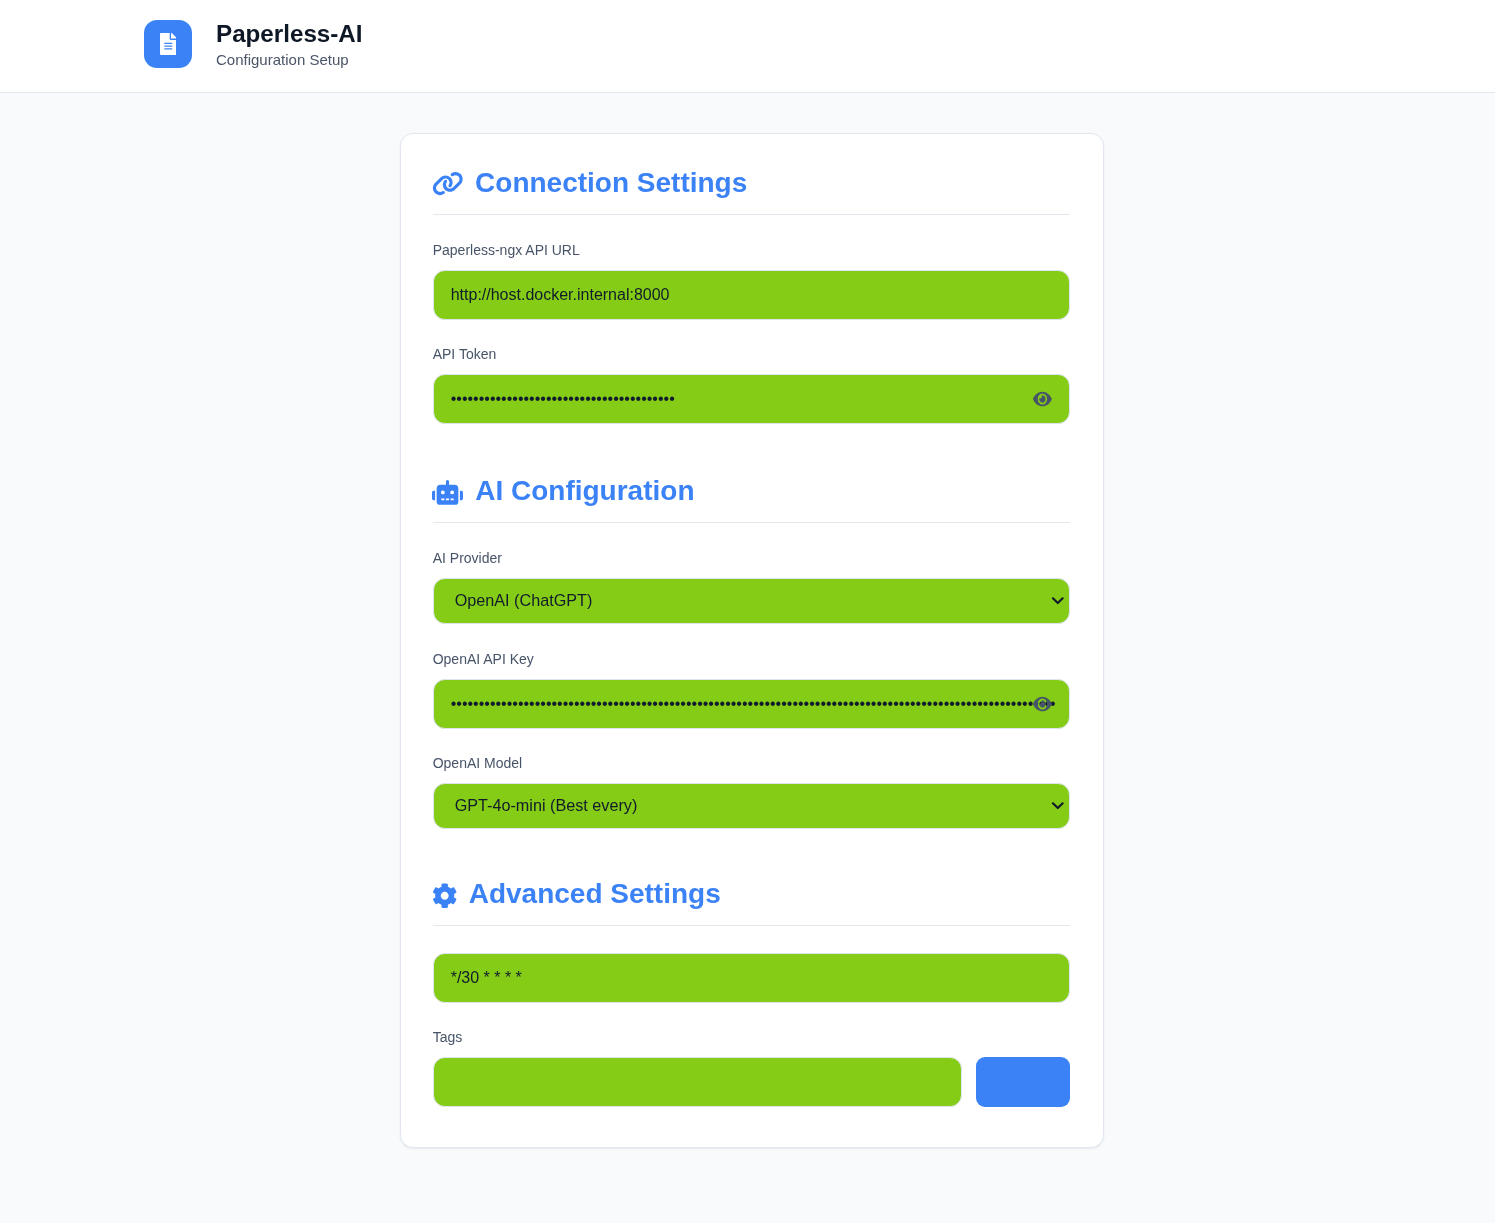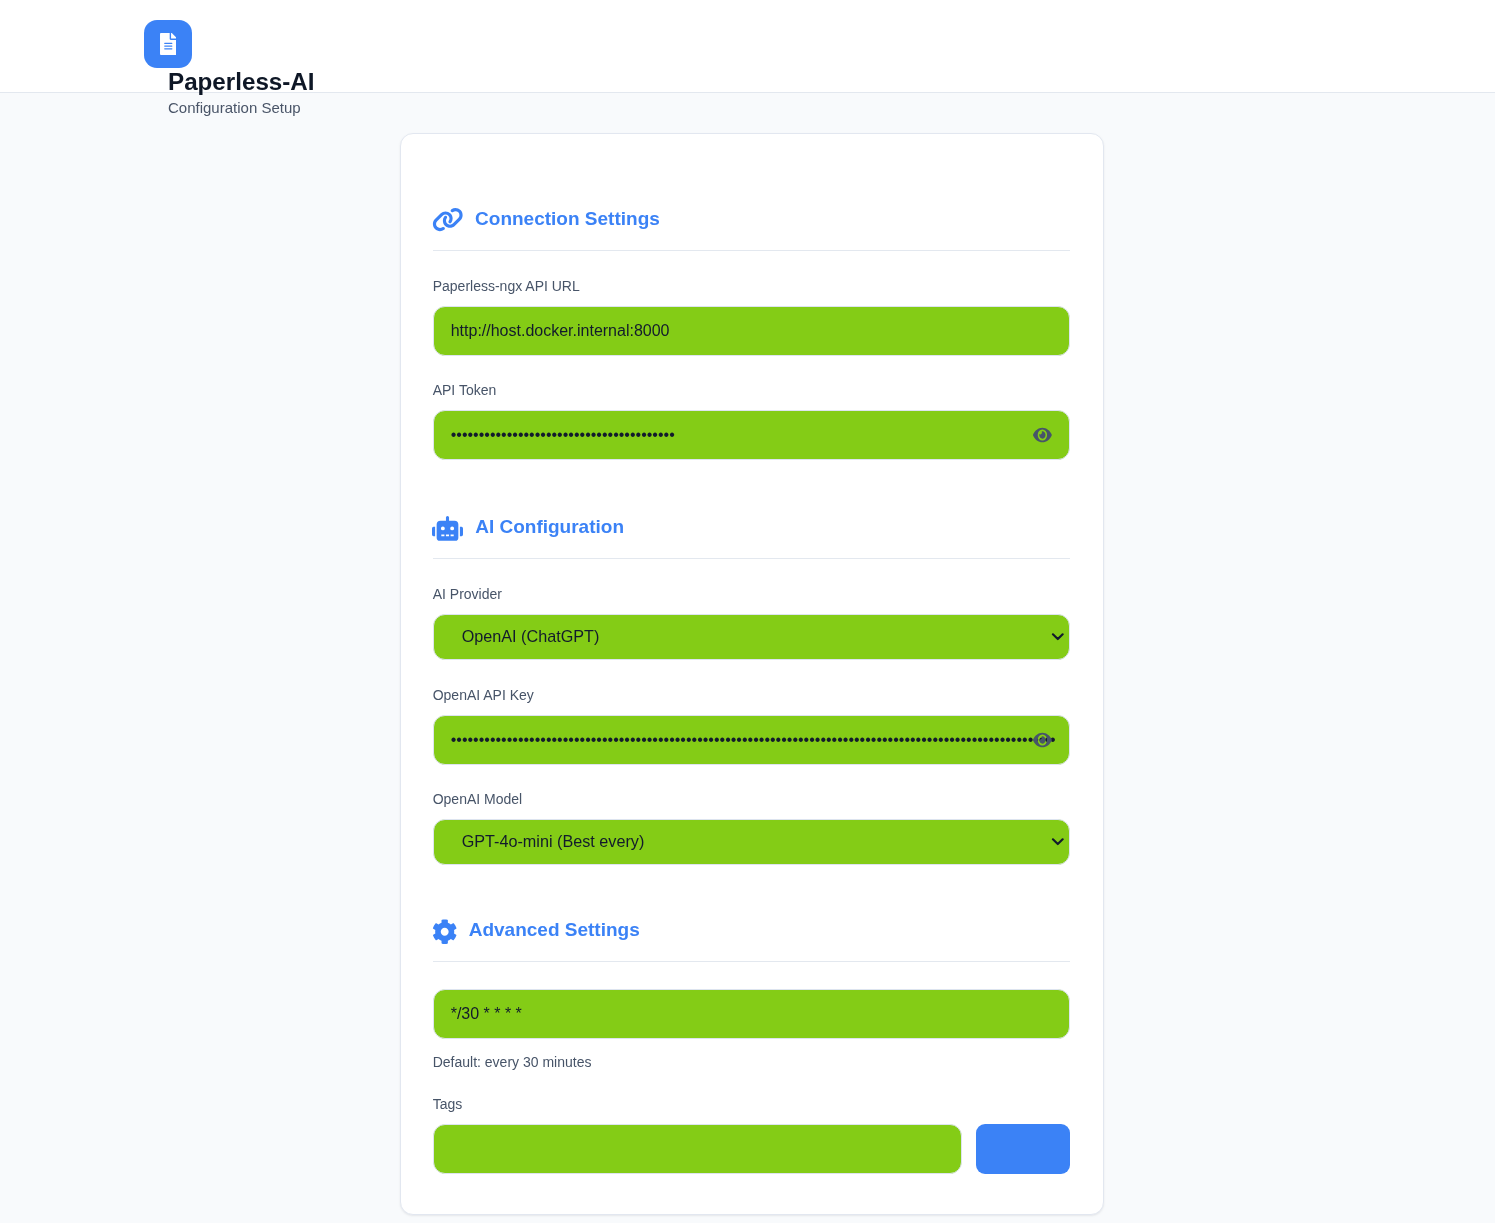--- a/index.html
+++ b/index.html
@@ -12,21 +12,21 @@
     overflow: hidden;
   }
 
   
   .app-header {
     height: 93px;
     background: #ffffff;
     border-bottom: 1px solid #e3e8ef;
     position: relative;
   }
-  .brand { display: flex; align-items: flex-start; position:absolute; left:144px; top:19.6px;flex-direction:column; }
+  .brand { display: flex; align-items: center; position:absolute; left:144px; top:19.6px; }
   .brand-badge {
     width: 48px; height: 48px;
     background: #3b82f6;
     border-radius: 13px;
     display: flex; align-items: center; justify-content: center;
     flex: none;
   }
   .brand-badge svg { width: 16.6px; height: 22.1px; display:block; }
   .brand-text { margin-left: 24px; margin-top: 0.2px; }
   .brand-title {
@@ -55,27 +55,26 @@
     will-change: transform;
     box-shadow: 0 1px 3px rgba(15,23,42,0.05), 0 1px 2px rgba(15,23,42,0.04);
   }
 
   .section { }
   .section + .section { margin-top: 52.6px; }
   .sec-ai { margin-top: 53.3px !important; }
   .sec-adv { margin-top: 51.0px !important; }
   .section-title {
     position: relative;
-    font-size: 19px;
+    font-size: 28px;
     font-weight: bold;
     color: #3b82f6;
     line-height: 27px;
     height: 27px;
     white-space: nowrap;
-    margin-top: 36px;
   }
   .section-title .sec-icon { position: absolute; left: -0.9px; display:block; }
   .section-title .sec-icon svg { display:block; fill: #3b82f6; }
   .section-title .ttl { display:block; }
   .sec-icon-link  { top: 1.9px; width: 31.5px;  height: 25.2px; }
   .sec-icon-robot { top: 2.7px; left: 0.9px; width: 31.0px;  height: 24.8px; }
   .sec-icon-gear  { top: 2.6px; left: 0.3px; width: 25.4px;  height: 25.4px; }
   .ttl-link  { margin-left: 42.4px; }
   .ttl-robot { margin-left: 42.5px; }
   .ttl-gear  { margin-left: 36.0px; }
@@ -98,21 +97,21 @@
     border: 1px solid #dde4ef;
     border-radius: 12px;
     background: #84cc16;
     display: flex; align-items: center;
     padding: 0 17px;
     font-size: 16px;
     color: #121b2c;
     overflow: hidden;
     white-space: nowrap;
   }
-  .control.select { height: 46px; padding-left: 28px; font-size: 16.2px; }
+  .control.select { height: 46px; padding-left: 21px; font-size: 16.2px; }
   .control.select .val { position: relative; top: -1px; }
   .control .val { display:block; }
   .control .eye {
     position: absolute; right: 17px; top: 50%;
     transform: translateY(-50%);
     width: 18.8px; height: 19.6px;
     display:block;
   }
   .control .eye svg { display:block; fill:#475569; }
   .control .caret {
@@ -249,21 +248,20 @@
             </svg>
         </span>
         <span class="ttl ttl-gear">Advanced Settings</span>
       </div>
       <div class="section-rule"></div>
 
       <div class="field">
         <div class="control">
           <span class="val">*/30 * * * *</span>
         </div>
-        <div class="helper">Default: every 30 minutes</div>
       </div>
 
 
       <div class="field">
         <div class="field-label">Tags</div>
         <div class="tag-row">
           <div class="control">
             <span class="val"></span>
           </div>
           <button class="btn-primary"></button>

